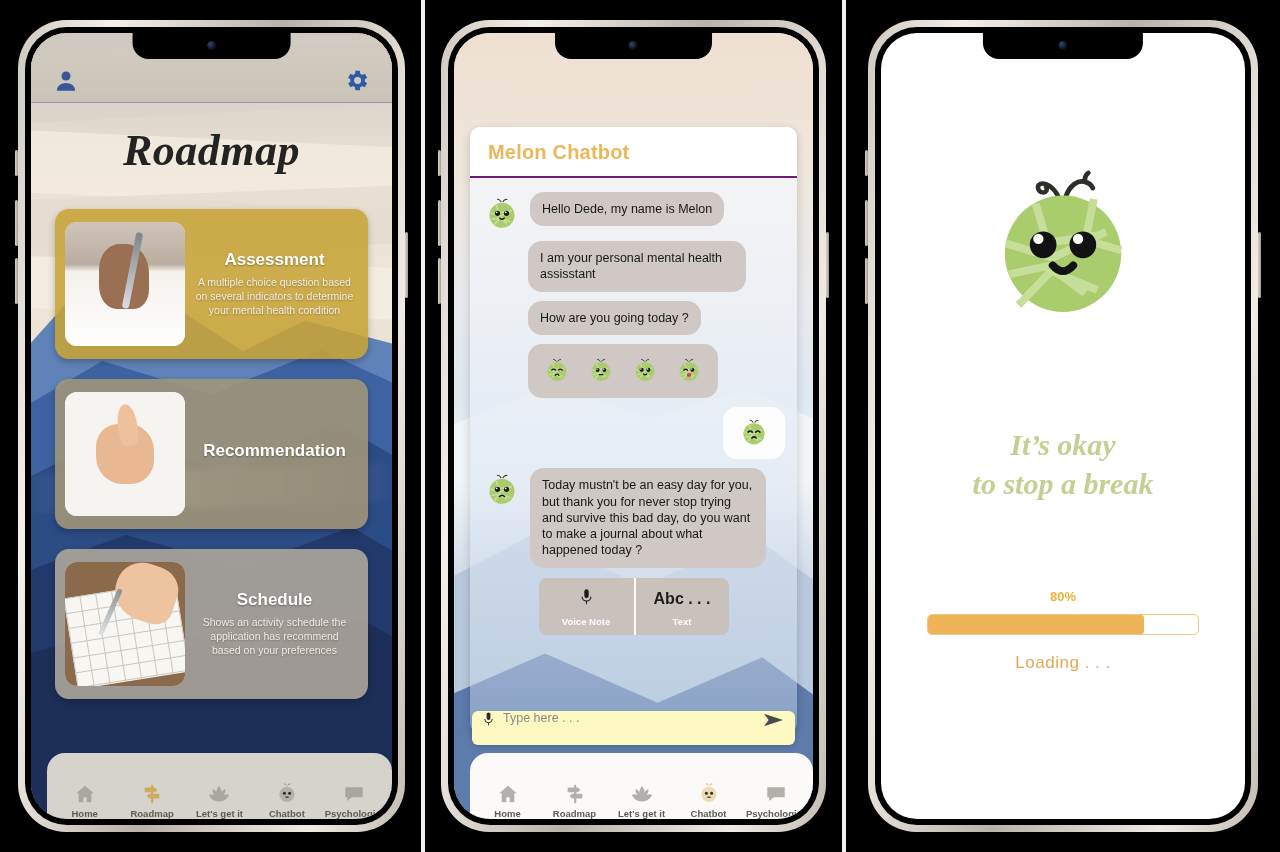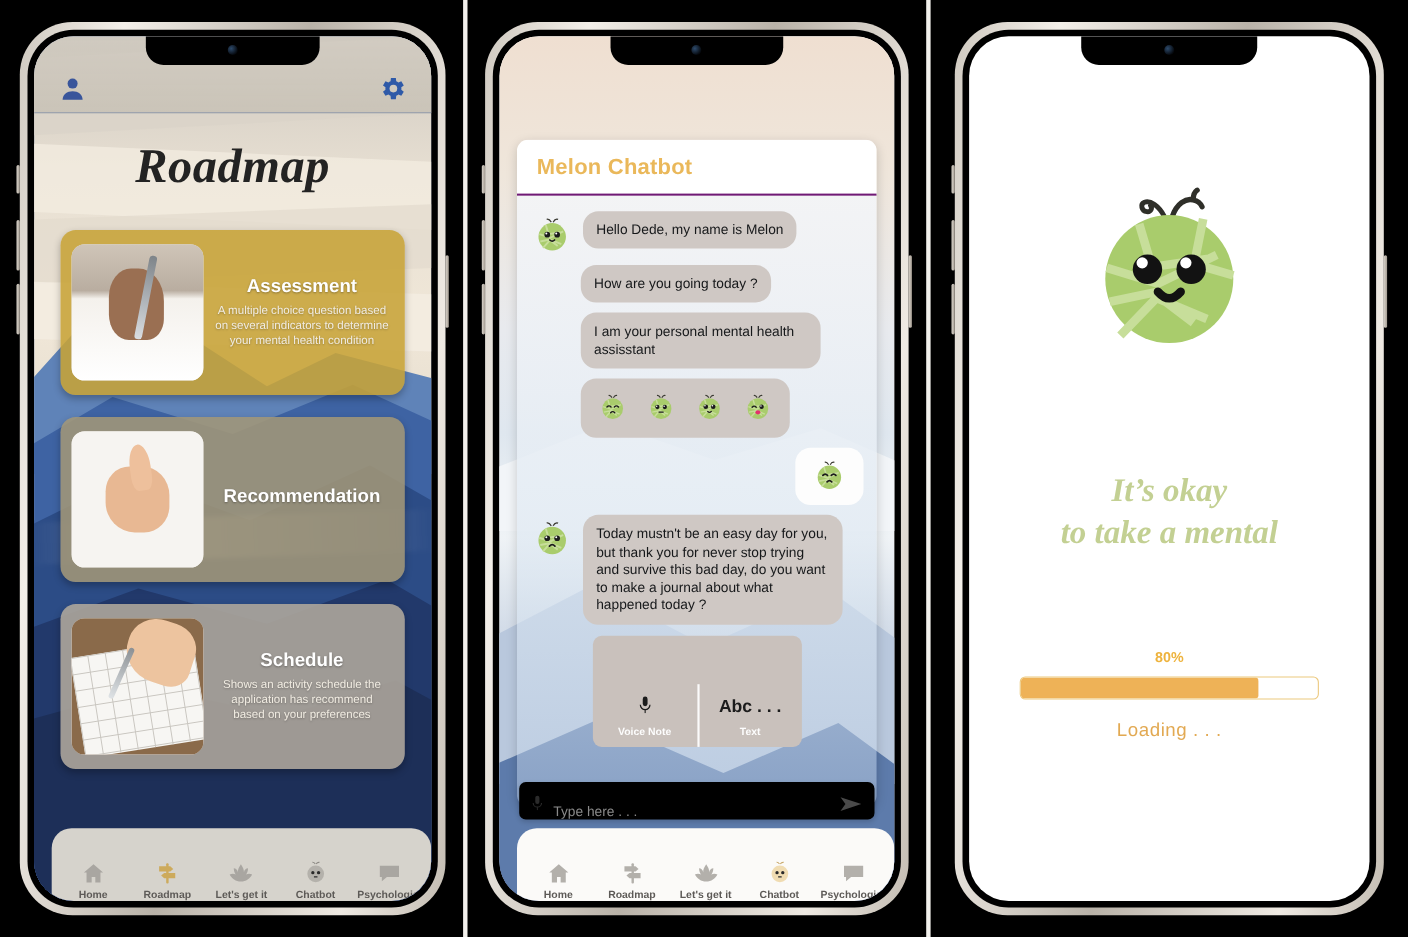--- a/index.html
+++ b/index.html
@@ -196,29 +196,29 @@
   .bubble.indent { margin-left: 46px; }
   .bubble.emoji-strip { display:flex; gap: 14px; padding: 10px 14px; align-items:center; }
   .bubble.white { background:#fdfdfd; padding: 7px 14px; }
 
   .avatar { width: 40px; height: 40px; flex: 0 0 auto; }
 
   .mode-box {
     margin: 10px auto 0 auto; width: 190px; background:#c9c1bc; border-radius: 8px;
     display:flex; color:#fff; overflow:hidden;
   }
-  .mode-box .half { flex:1 1 50%; padding: 10px 4px 8px 4px; text-align:center;margin-top:44px; }
+  .mode-box .half { flex:1 1 50%; padding: 10px 4px 8px 4px; text-align:center; }
   .mode-box .half + .half { border-left: 2px solid #fbfbfb; }
   .mode-box .big { color:#1c1c1c; font-size: 16px; font-weight: 600; height: 22px; line-height: 22px; }
   .mode-box .cap { font-size: 9.5px; margin-top: 6px; color:#fdfdfd; font-weight:600; }
 
   .input-bar {
     position:absolute; left: 18px; right: 18px; bottom: 74px; z-index: 24;
-    height: 34px; background:#000000; border-radius: 6px;
-    display:flex; align-items:flex-end; gap: 8px; padding: 0 10px;
+    height: 34px; background:#fef9c3; border-radius: 6px;
+    display:flex; align-items:flex-start; gap: 8px; padding: 0 10px;
     box-shadow: 0 2px 5px rgba(0,0,0,.16);
     margin-top: 38px;
   }
   .input-bar .ph { flex:1 1 auto; font-size: 12.5px; color:#8a8a8a; }
 
   
   .p3 .phone { left: 22px; top: 20px; width: 390px; height: 812px; }
   .p3 .screen { background:#fff; }
   .load-wrap { position:absolute; inset:0; display:flex; flex-direction:column; align-items:center; }
   .melon-big { margin-top: 118px; }
@@ -407,25 +407,25 @@
                       <circle cx="17.6" cy="24.4" r="1.1" fill="#fff"></circle>
                     <circle cx="29.4" cy="25.6" r="3.1" fill="#1b1b1b"></circle>
                       <circle cx="28.4" cy="24.4" r="1.1" fill="#fff"></circle>
                     <path d="M21.4 31.4q2.6 2.6 5.2 0" stroke="#1b1b1b" stroke-width="1.8" fill="none" stroke-linecap="round"></path>
                   </svg>
                 </span>
                 <div class="bubble">Hello Dede, my name is Melon</div>
               </div>
 
               <div class="row">
+                <div class="bubble indent">I am your personal mental health assisstant</div>
+              </div>
+
+              <div class="row">
                 <div class="bubble indent">How are you going today ?</div>
-              </div>
-
-              <div class="row">
-                <div class="bubble indent">I am your personal mental health assisstant</div>
               </div>
 
               <div class="row">
                 <div class="bubble indent emoji-strip">
                   <span>
                     <svg width="30" height="30" viewBox="0 0 48 48">
                       <path d="M23 12c-1.3-2.2-3.3-3.6-5-3.2" stroke="#3a3a32" stroke-width="1.6" fill="none"></path>
                       <path d="M25 12c1.4-2.6 3.8-3.6 5.4-3" stroke="#3a3a32" stroke-width="1.6" fill="none"></path>
                       <circle cx="24" cy="28" r="15" fill="#a9cc6c"></circle>
                       <g stroke="#c7de9a" stroke-width="2.1" fill="none">
@@ -627,21 +627,21 @@
                 <circle cx="18.2" cy="27.4" r="3.9" fill="#121212"></circle>
                   <circle cx="16.8" cy="25.7" r="1.5" fill="#fff"></circle>
                 <circle cx="29.8" cy="27.4" r="3.9" fill="#121212"></circle>
                   <circle cx="28.4" cy="25.7" r="1.5" fill="#fff"></circle>
                 <path d="M21 33.4q3 3.4 6 0" stroke="#121212" stroke-width="2.3" fill="none" stroke-linecap="round"></path>
               </svg>
             </div>
 
             <div class="break-txt">
               <div>It’s okay</div>
-              <div>to take a mental</div>
+              <div>to stop a break</div>
             </div>
 
             <div class="pct">80%</div>
             <div class="bar">
               <div class="fill" id="progress-fill" style="width: 80%;"></div>
             </div>
             <div class="loading-txt">Loading . . .</div>
           </div>
 
         </div>

